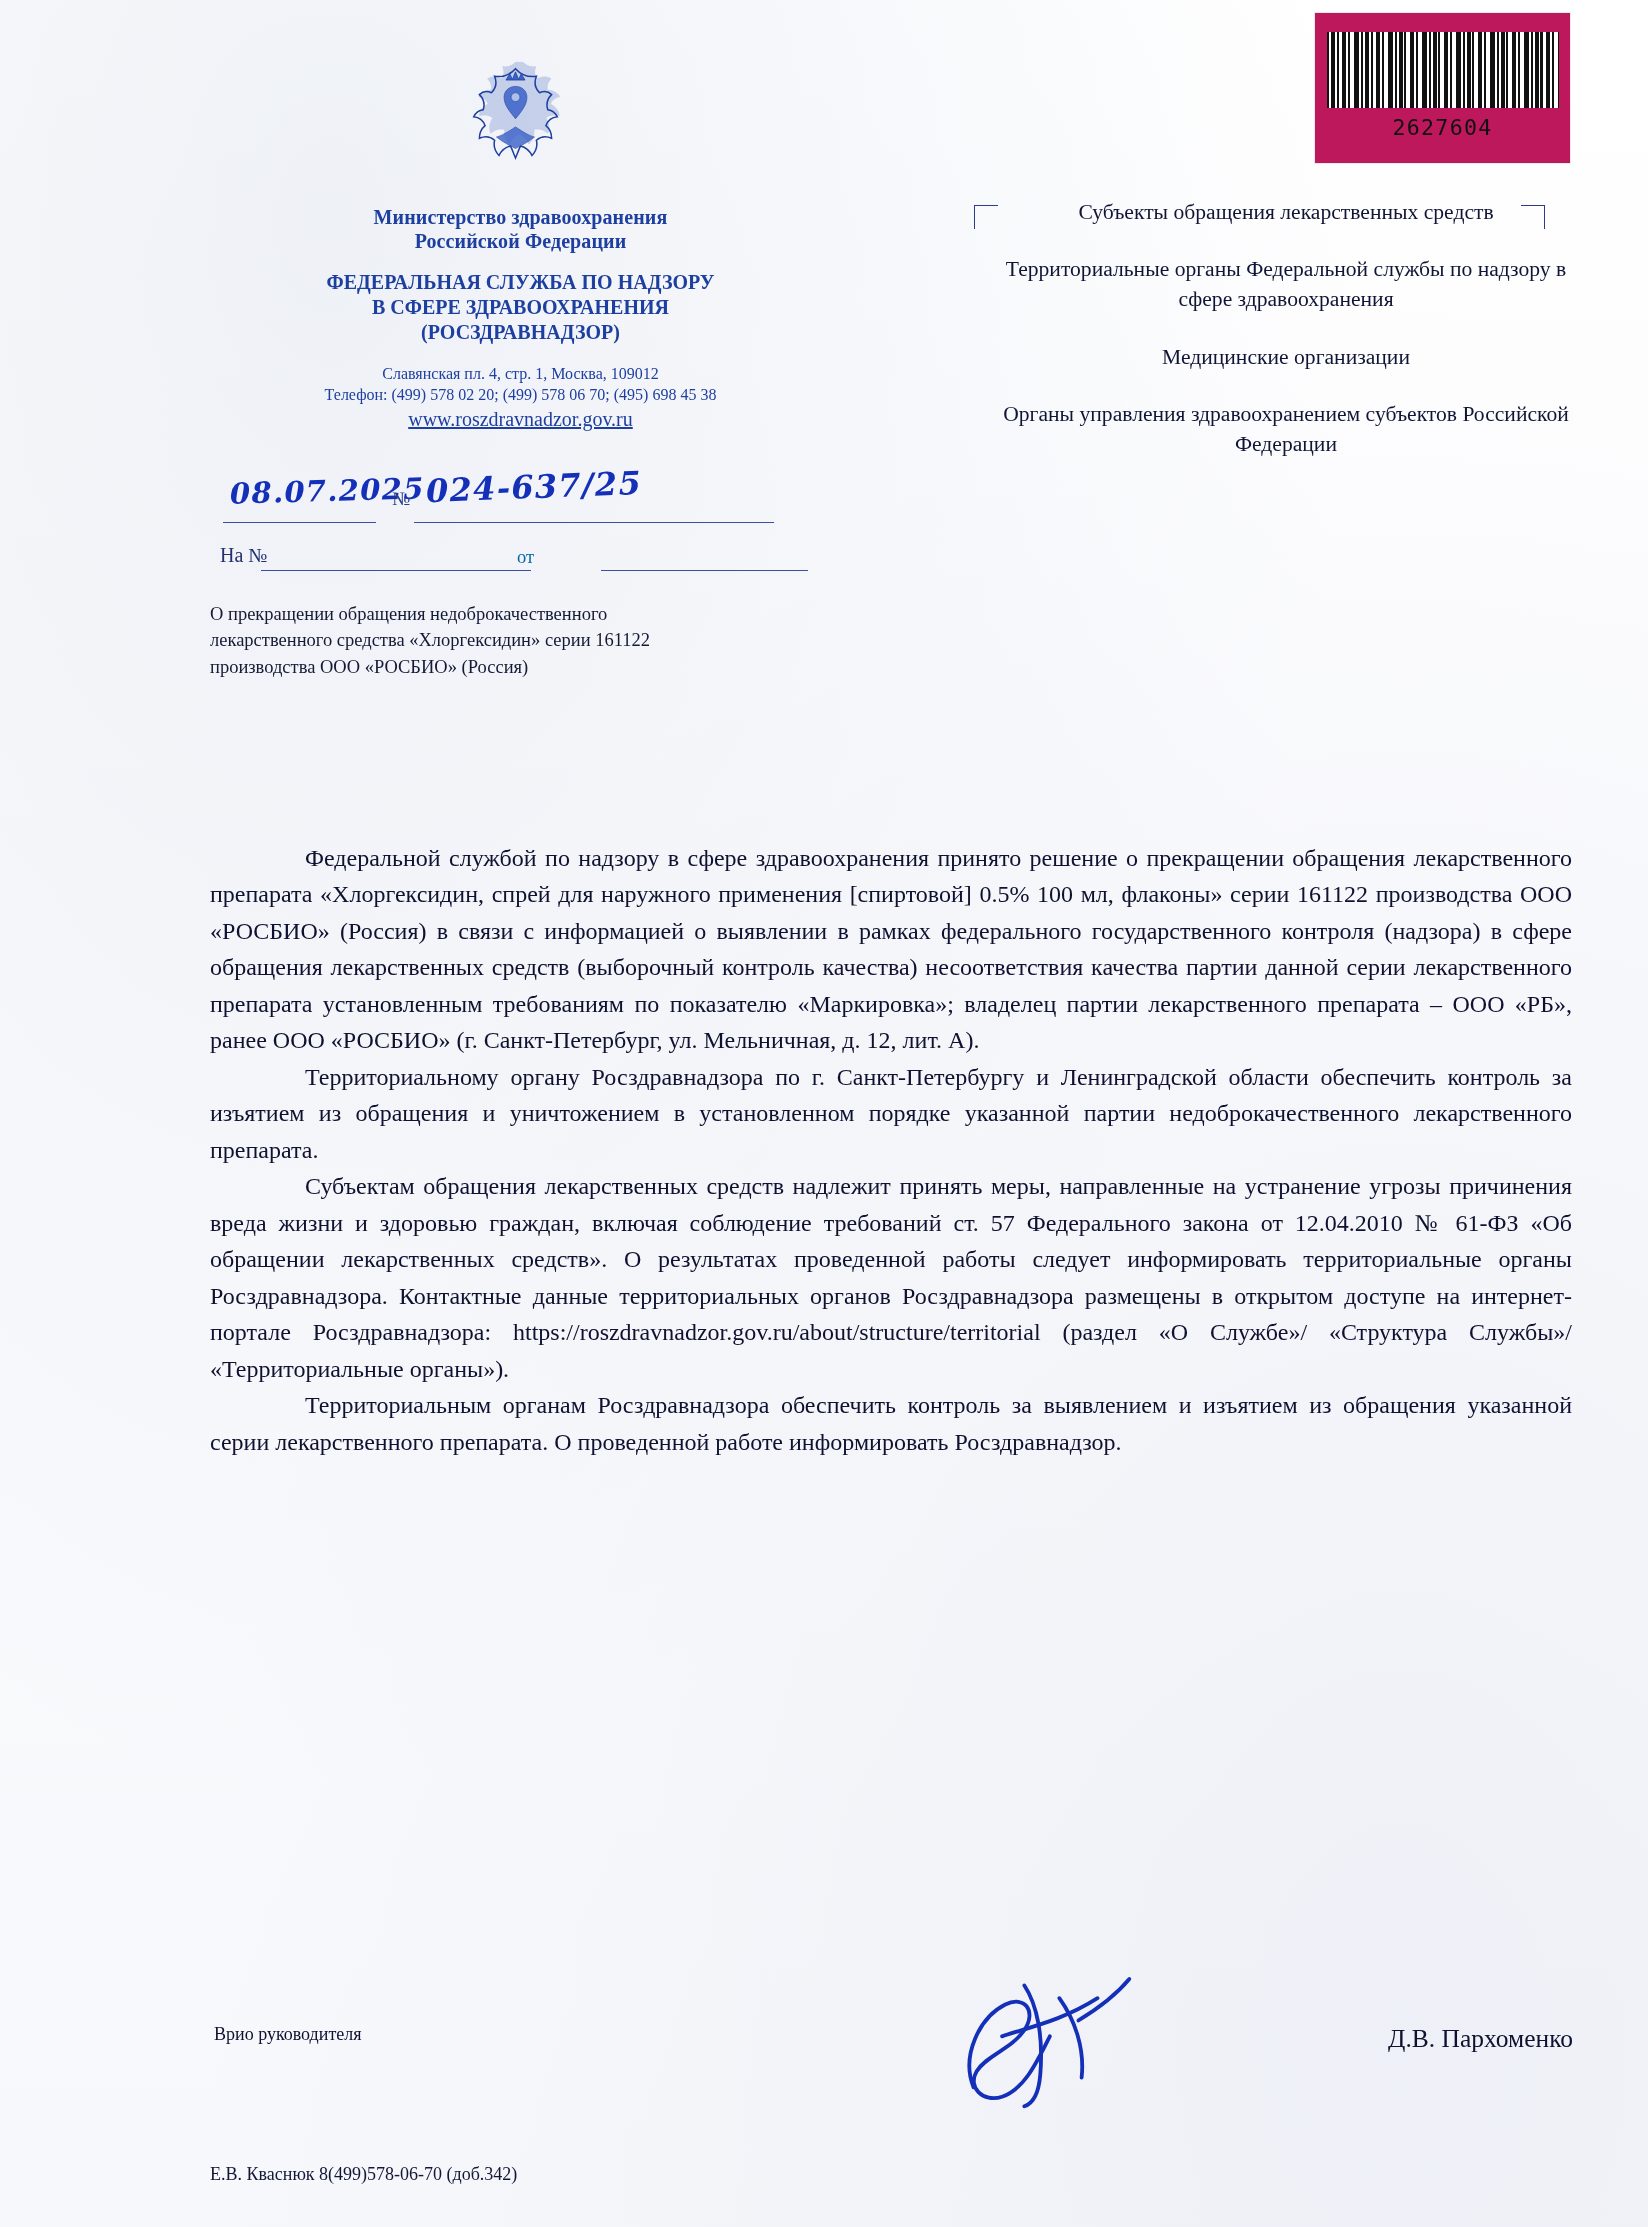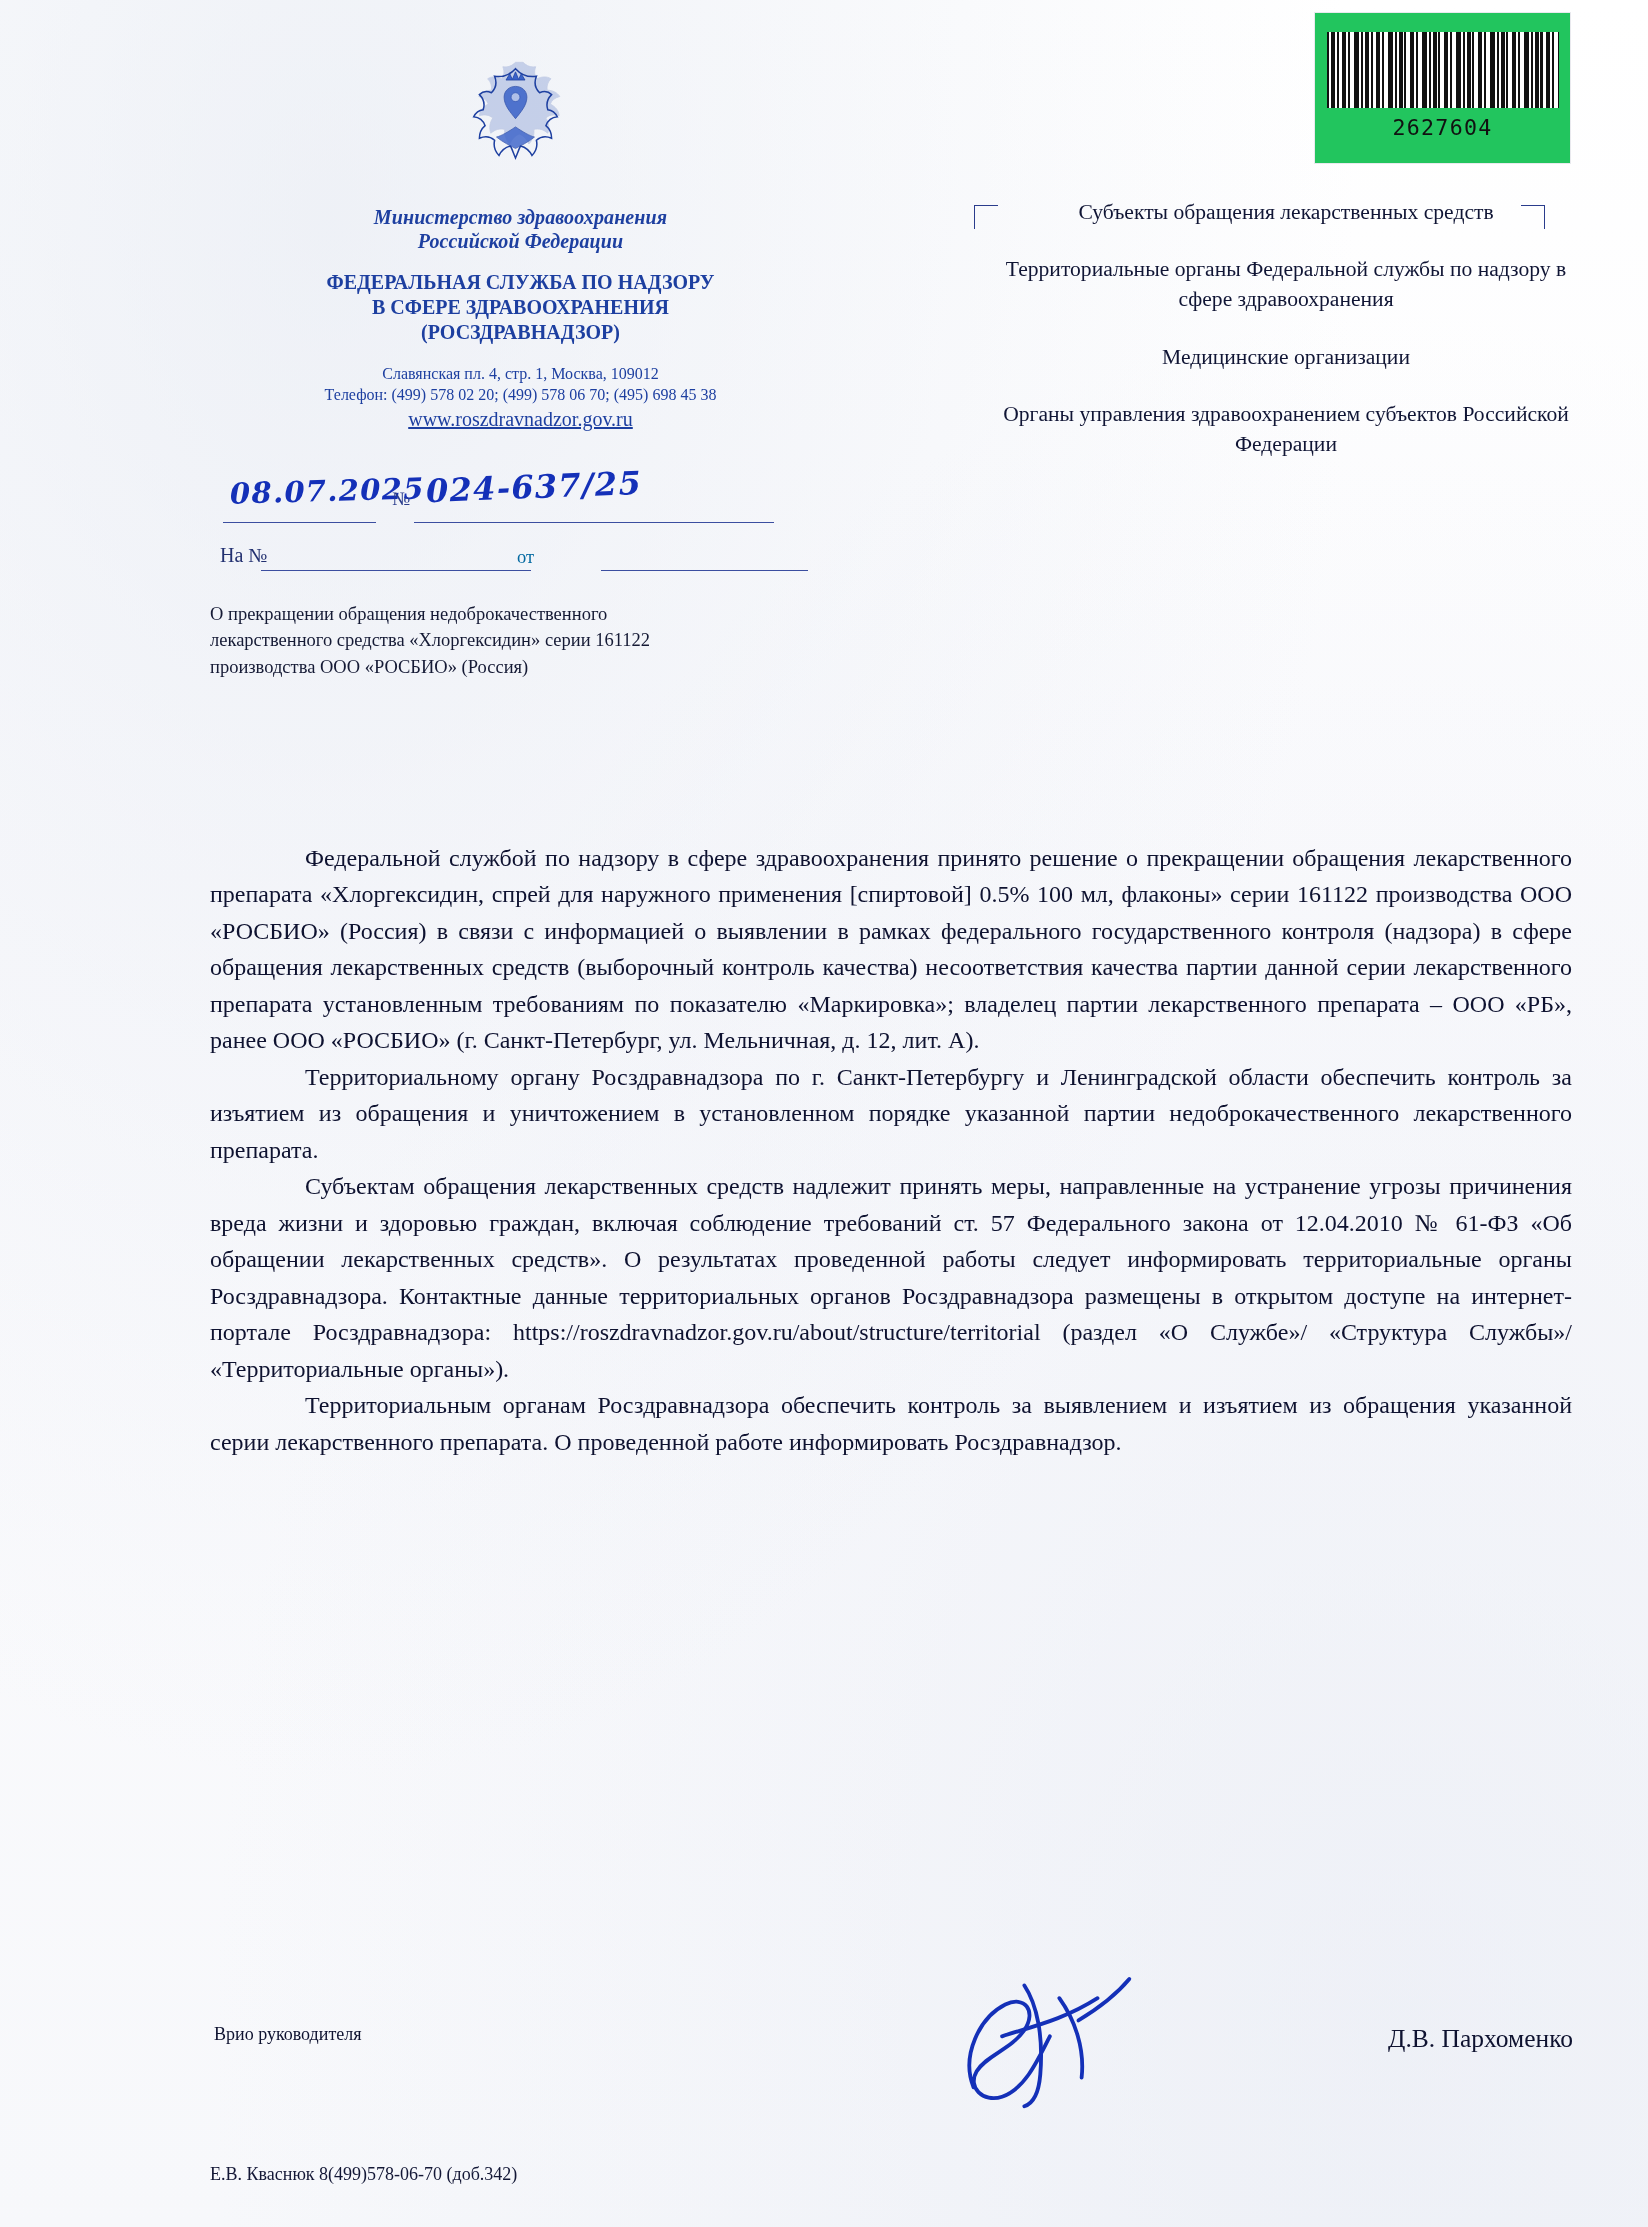--- a/index.html
+++ b/index.html
@@ -31,21 +31,21 @@
     pointer-events: none;
   }
 
   
   .barcode-box {
     position: absolute;
     left: 1314px;
     top: 11.5px;
     width: 255px;
     height: 150px;
-    background: #22c55e;
+    background: #be185d;
     border: 0.6px solid #e9e9ee;
   }
   .barcode-bars {
     position: absolute;
     left: 11.5px;
     top: 19px;
     width: 232px;
     height: 76px;
     background: repeating-linear-gradient(
       to right,
@@ -86,21 +86,20 @@
     width: 621px;
     text-align: center;
     color: #1d3fa0;
   }
   .lh-ministry {
     font-family: "Liberation Serif", serif;
     font-weight: bold;
     font-size: 20px;
     line-height: 1.22;
     letter-spacing: 0.1px;
-    font-style: italic;
   }
   .lh-service {
     margin-top: 16.5px;
     font-family: "Liberation Serif", serif;
     font-weight: bold;
     font-size: 20px;
     line-height: 1.24;
   }
   .lh-address {
     margin-top: 18px;

